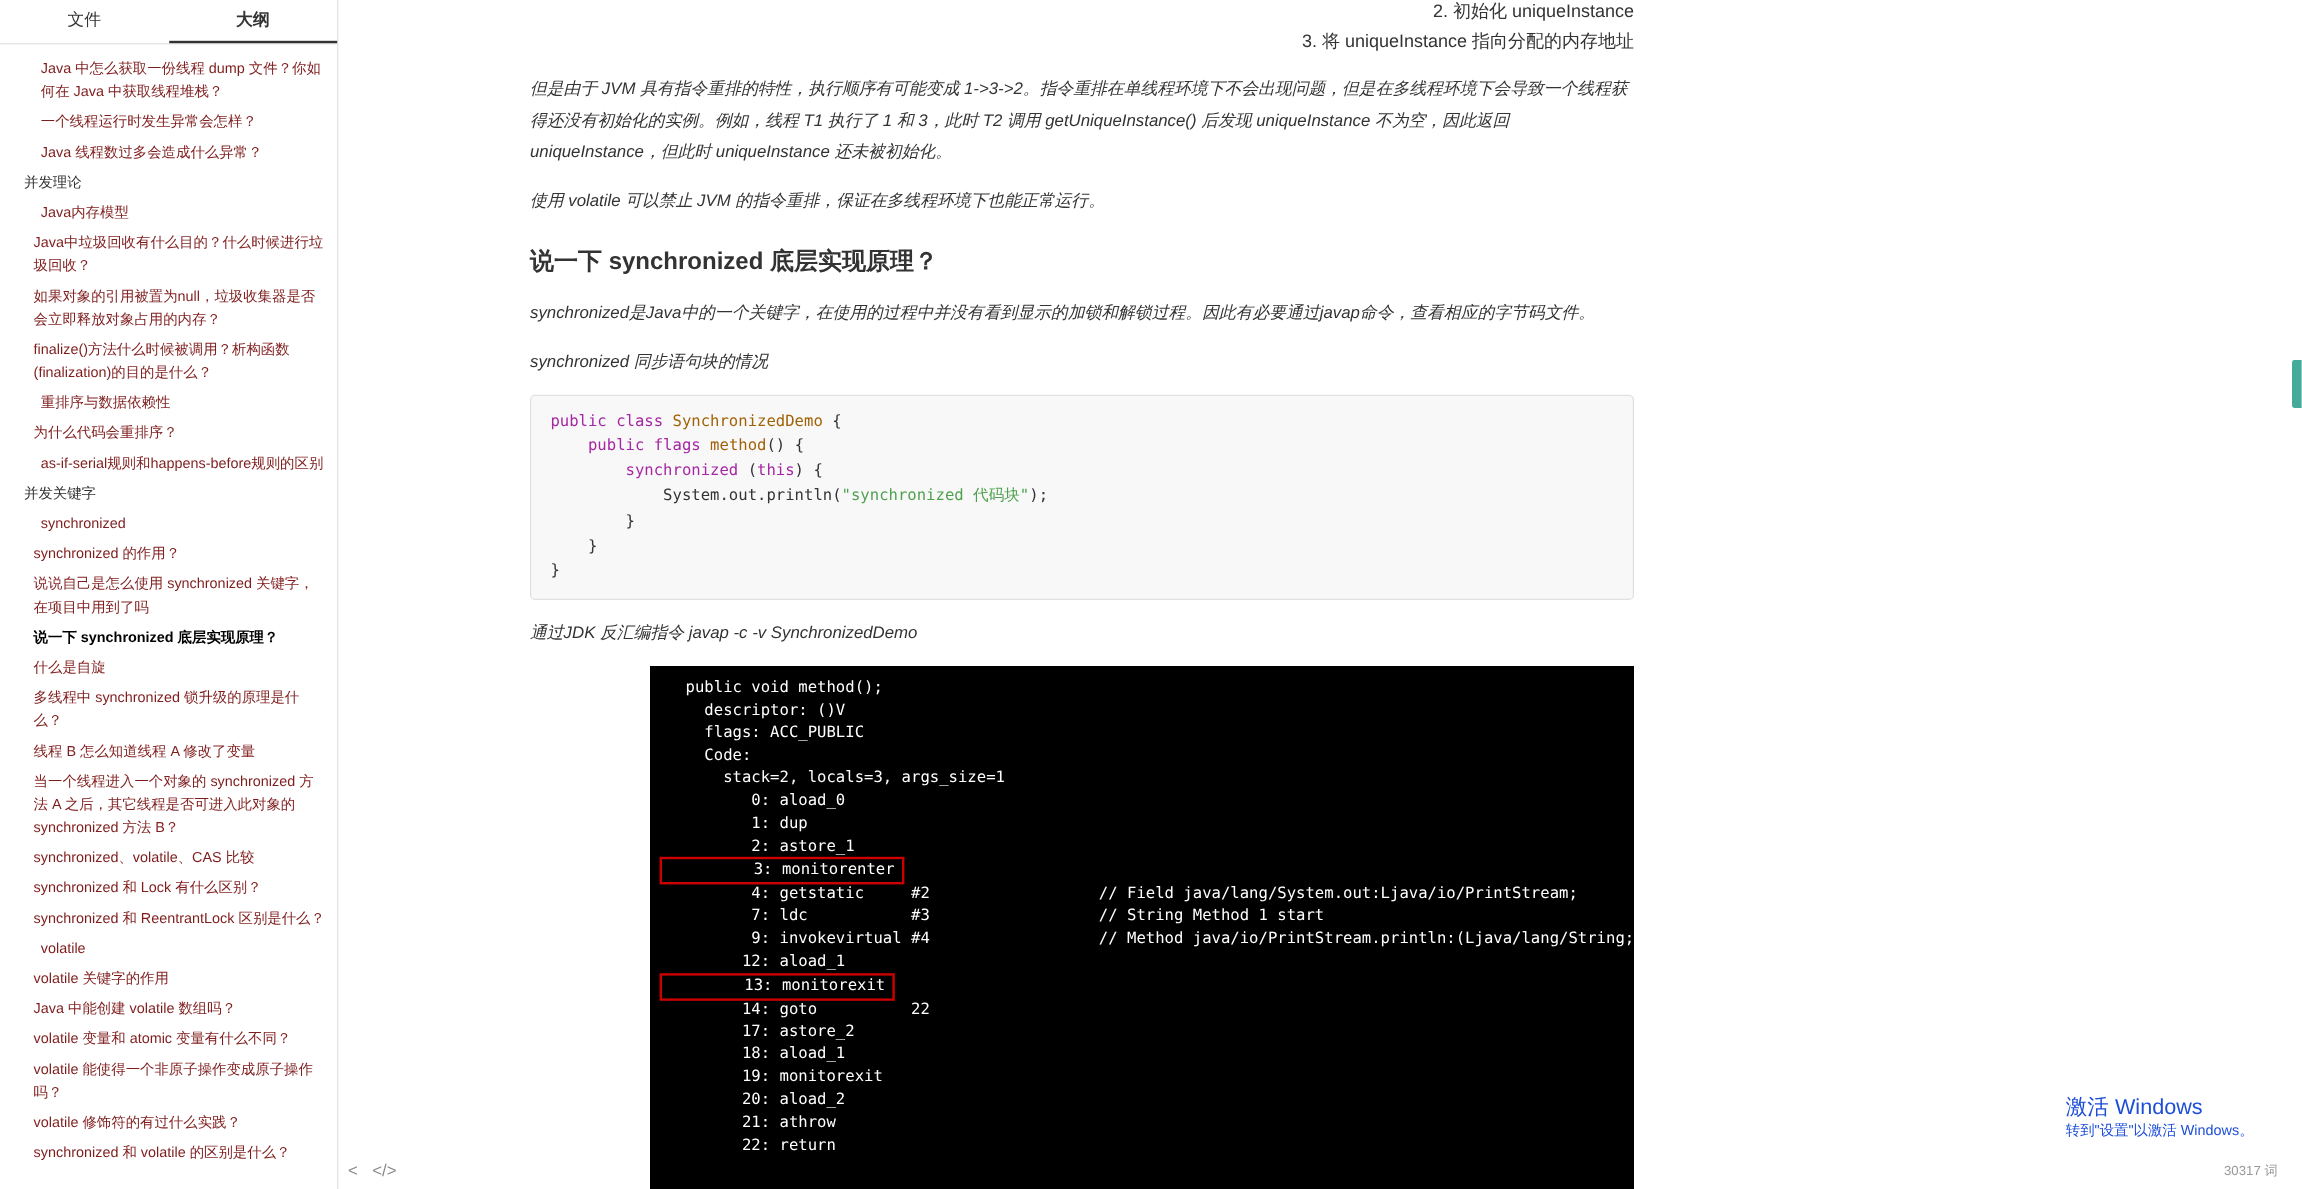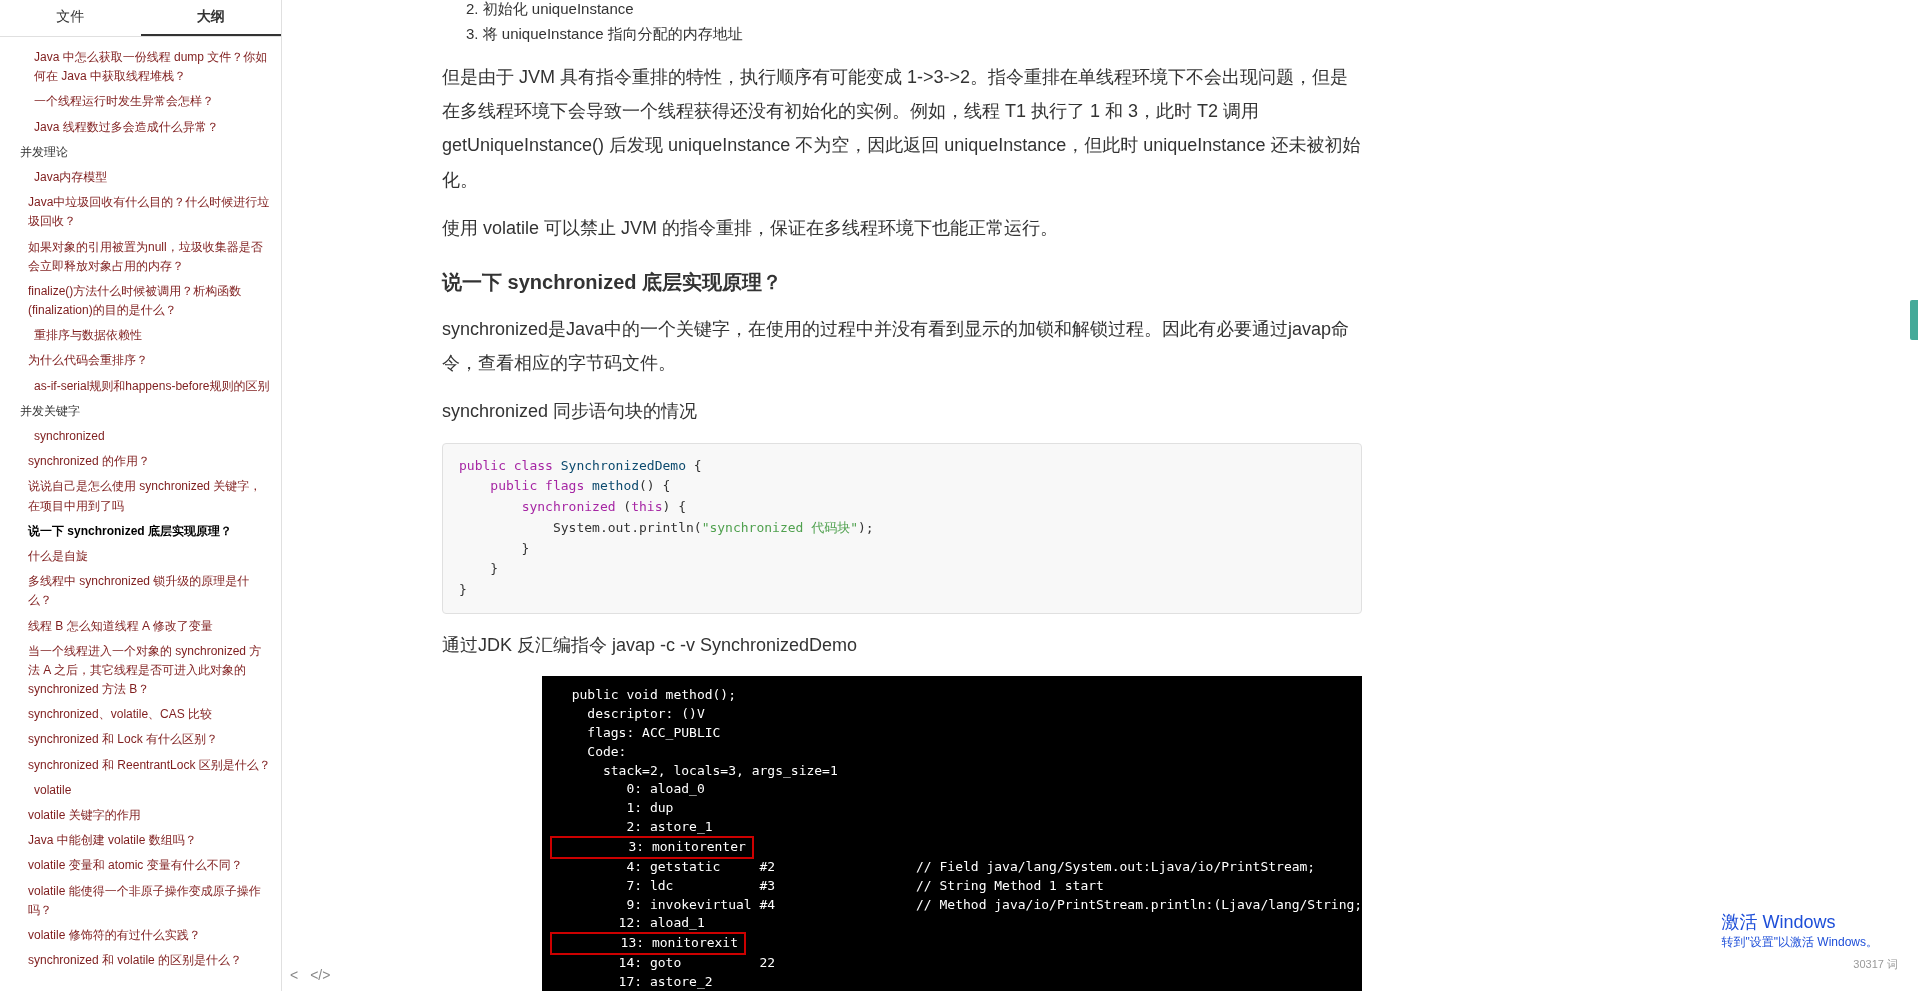--- a/index.html
+++ b/index.html
@@ -11,32 +11,32 @@
 .tab.active { font-weight: bold; border-bottom: 2px solid #333; }
 .outline { flex: 1; overflow-y: auto; padding: 8px 0; font-size: 12px; line-height: 1.6; }
 .outline-item { padding: 3px 10px 3px 20px; cursor: pointer; color: #7f1d1d; }
 .outline-item.l1 { padding-left: 20px; font-weight: 500; color: #333; }
 .outline-item.l2 { padding-left: 34px; }
 .outline-item.l3 { padding-left: 28px; }
 .outline-item.active { font-weight: bold; color: #000; }
 .main { flex: 1; overflow-y: auto; padding: 0 40px 20px 160px; position: relative; }
 .content { max-width: 920px; }
 ol.numbered { list-style: none; padding-left: 24px; margin-bottom: 16px; }
-ol.numbered li { margin-bottom: 6px; font-size: 15px; }
-p.para { margin: 14px 0; line-height: 1.9; font-size: 18px; }
+ol.numbered li { margin-bottom: 6px; font-size: 15px; text-align: right; }
+p.para { margin: 14px 0; line-height: 1.9; font-size: 14px; font-style: italic; }
 h3.heading { font-size: 20px; font-weight: bold; margin: 24px 0 16px; }
 pre.code { background: #f8f8f8; border: 1px solid #e0e0e0; border-radius: 4px; padding: 12px 16px; font-family: Consolas, Monaco, monospace; font-size: 13px; line-height: 1.6; overflow-x: auto; margin: 12px 0; white-space: pre; }
 .kw { color: #a626a4; }
-.cls { color: #0c4a6e; margin-top: 12px; }
+.cls { color: #a16207; margin-top: 12px; }
 .str { color: #50a14f; }
 .terminal { background: #000; color: #fff; font-family: "SimSun", Consolas, monospace; font-size: 13px; line-height: 1.45; padding: 10px 14px; margin: 14px 0 0 100px; position: relative; white-space: pre; }
 .redbox { border: 2px solid #c00; display: inline-block; padding: 0 6px; margin: -1px -6px; }
 .watermark { position: fixed; right: 40px; bottom: 40px; color: #1d4ed8; font-size: 18px; pointer-events: none; }
 .watermark .sub { font-size: 12px; display: block; }
-.statusbar { position: fixed; right: 20px; bottom: 19px; font-size: 11px; color: #999; }
+.statusbar { position: fixed; right: 20px; bottom: 8px; font-size: 11px; color: #999; }
 .bottom-icons { position: fixed; left: 290px; bottom: 8px; color: #888; font-size: 14px; display: flex; gap: 12px; }
 .bottom-icons span { cursor: pointer; }
 .right-indicator { position: fixed; right: 0; top: 300px; width: 8px; height: 40px; background: linear-gradient(#4a9, #4a9); border-radius: 2px 0 0 2px; }
 </style>
 </head>
 <body>
 
 <div class="app">
   <div class="sidebar">
     <div class="tabs">

